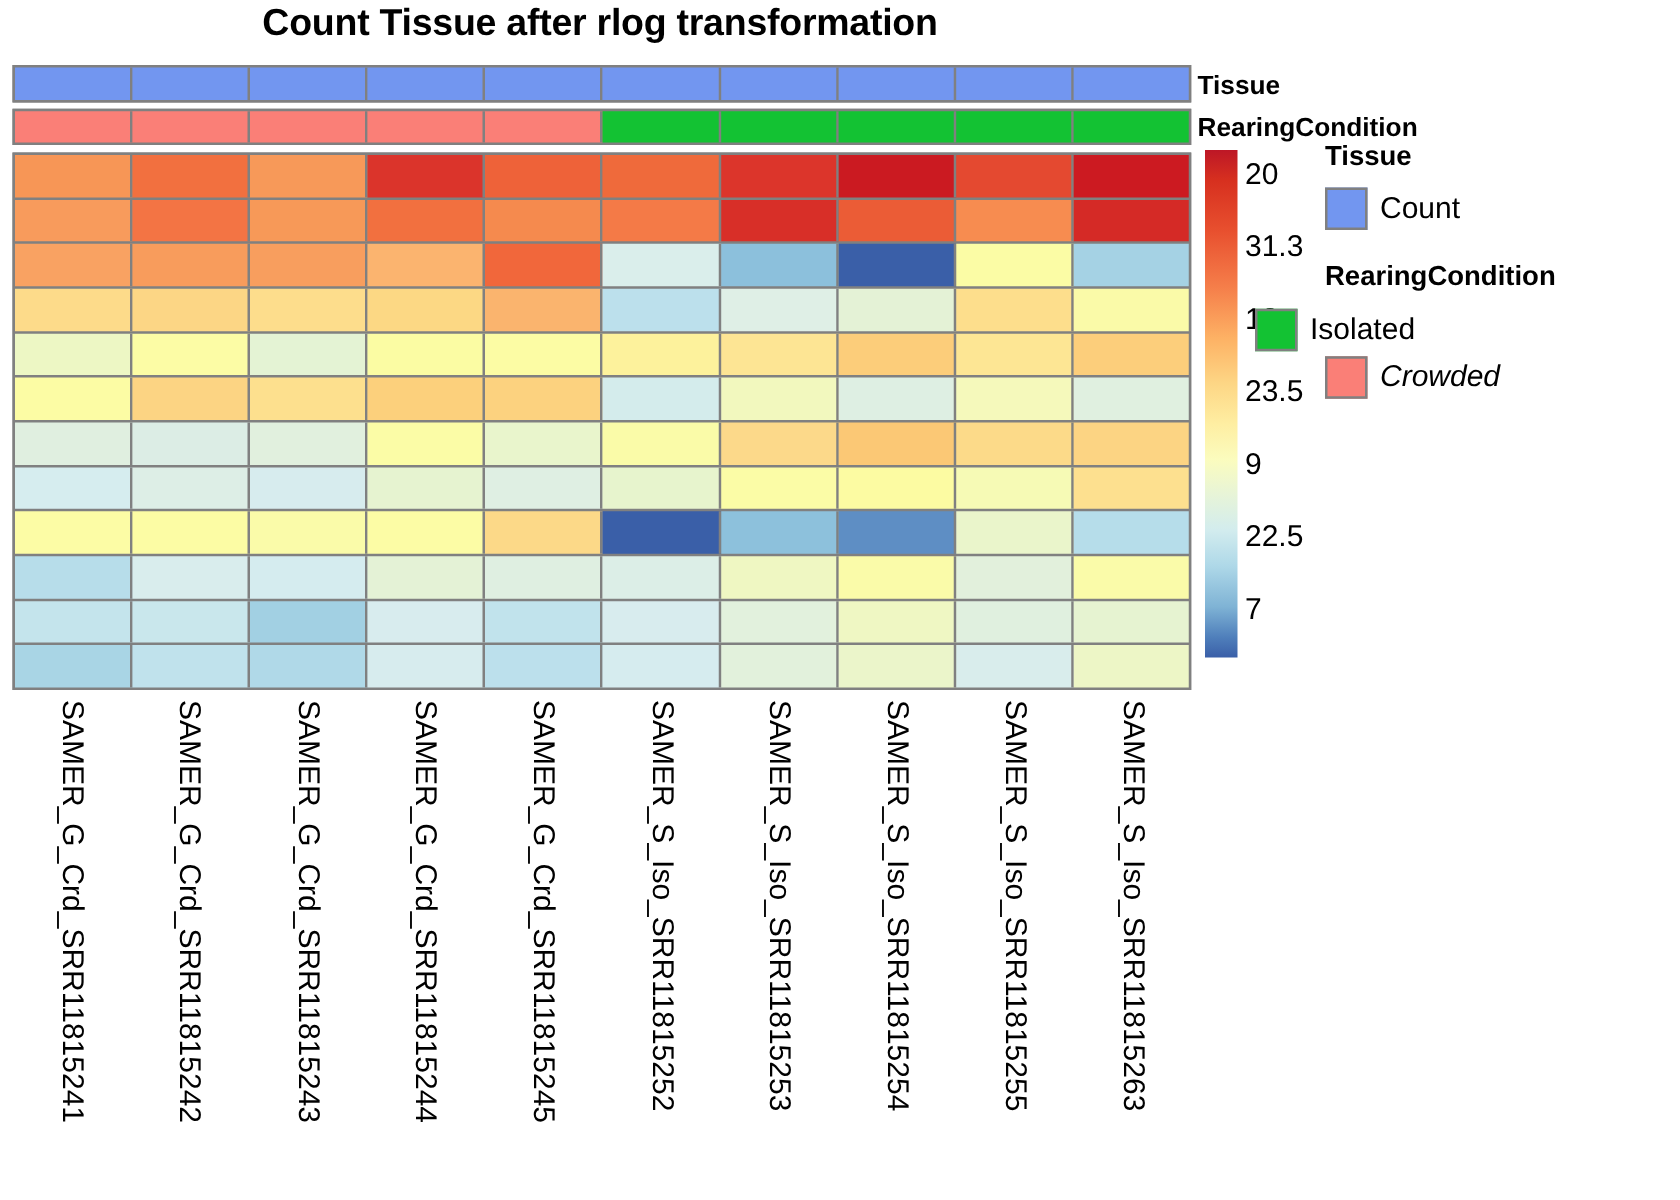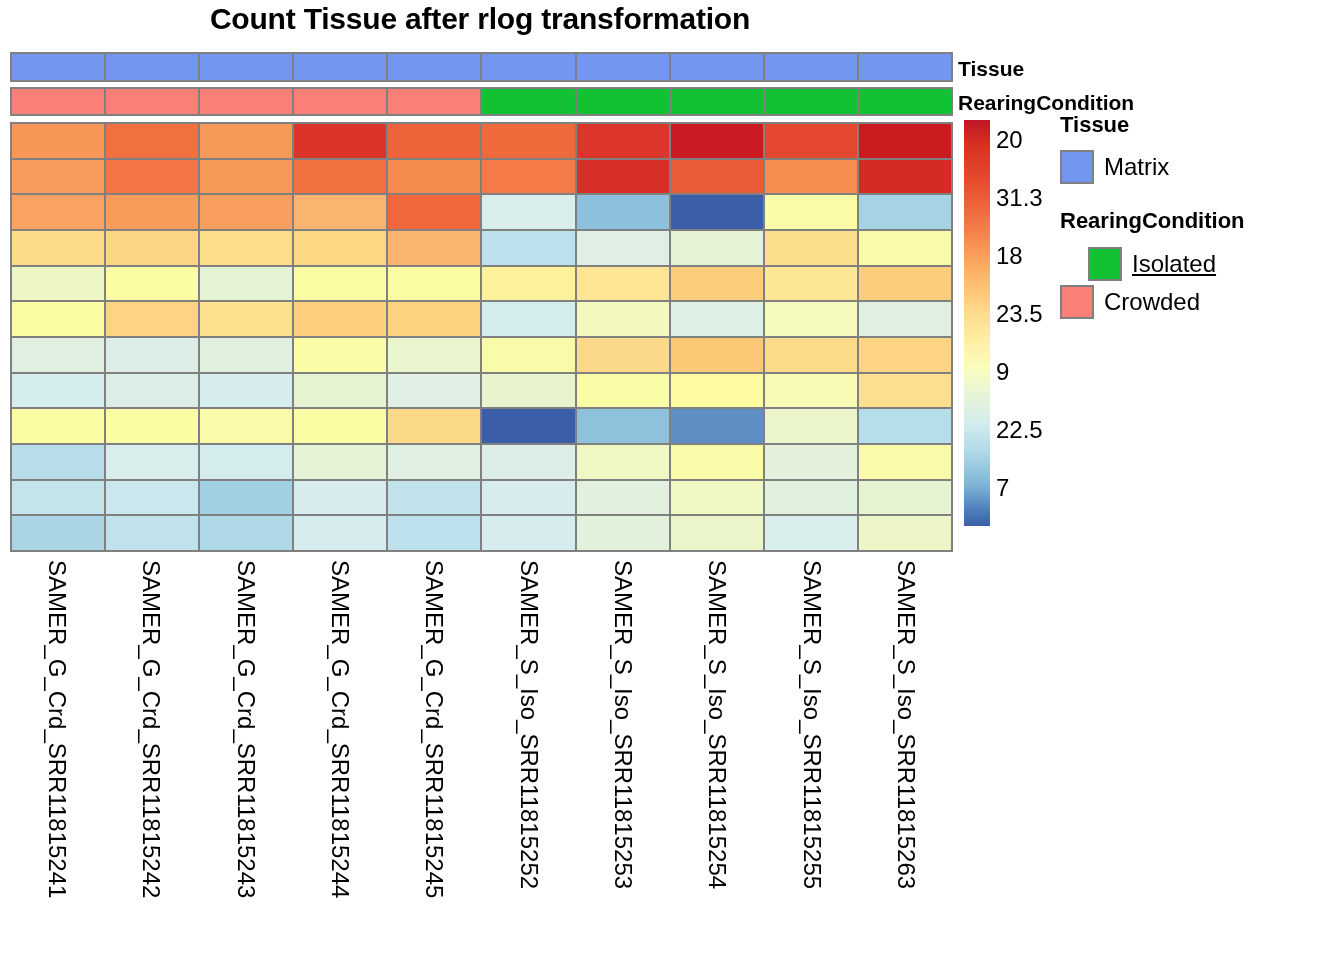--- a/index.html
+++ b/index.html
@@ -69,22 +69,22 @@
   
   .leg-title{position:absolute;font-size:22px;font-weight:bold;white-space:nowrap;}
   .leg-row{position:absolute;display:flex;align-items:center;}
   .leg-swatch{width:34px;height:34px;box-sizing:border-box;border:2px solid #808080;}
   .leg-text{font-size:24px;margin-left:10px;white-space:nowrap;line-height:1;}
 
   #leg-tissue-title{left:1060px;top:112px;}
   #leg-tissue-row0{left:1060px;top:150px;}
 
   #leg-rear-title{left:1060px;top:208px;}
-  #leg-rear-row0{left:1088px;top:247px;text-decoration:underline;}
-  #leg-rear-row1{left:1060px;top:285px;}
+  #leg-rear-row0{left:1004px;top:247px;}
+  #leg-rear-row1{left:1060px;top:285px;font-style:italic;}
 </style>
 </head>
 <body>
 
 <div id="title">Count Tissue after rlog transformation</div>
 
 <div id="ann-tissue" class="annbar">
     <div class="cell" style="background: rgb(114, 150, 240);"></div>
     <div class="cell" style="background: rgb(114, 150, 240);"></div>
     <div class="cell" style="background: rgb(114, 150, 240);"></div>
@@ -301,21 +301,21 @@
     <div class="ctick" style="top: 244px;">18</div>
     <div class="ctick" style="top: 302px;">23.5</div>
     <div class="ctick" style="top: 360px;">9</div>
     <div class="ctick" style="top: 418px;">22.5</div>
     <div class="ctick" style="top: 476px;">7</div>
   </div>
 
 <div id="leg-tissue-title" class="leg-title">Tissue</div>
 <div id="leg-tissue-row0" class="leg-row">
   <span class="leg-swatch" style="background: rgb(114, 150, 240);"></span>
-  <span class="leg-text">Matrix</span>
+  <span class="leg-text">Count</span>
 </div>
 
 <div id="leg-rear-title" class="leg-title">RearingCondition</div>
 <div id="leg-rear-row0" class="leg-row">
   <span class="leg-swatch" style="background: rgb(19, 194, 51);"></span>
   <span class="leg-text">Isolated</span>
 </div>
 <div id="leg-rear-row1" class="leg-row">
   <span class="leg-swatch" style="background: rgb(250, 127, 119);"></span>
   <span class="leg-text">Crowded</span>

